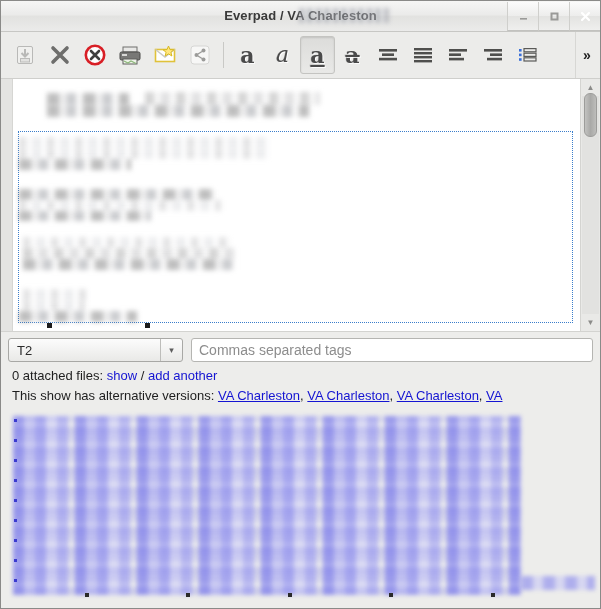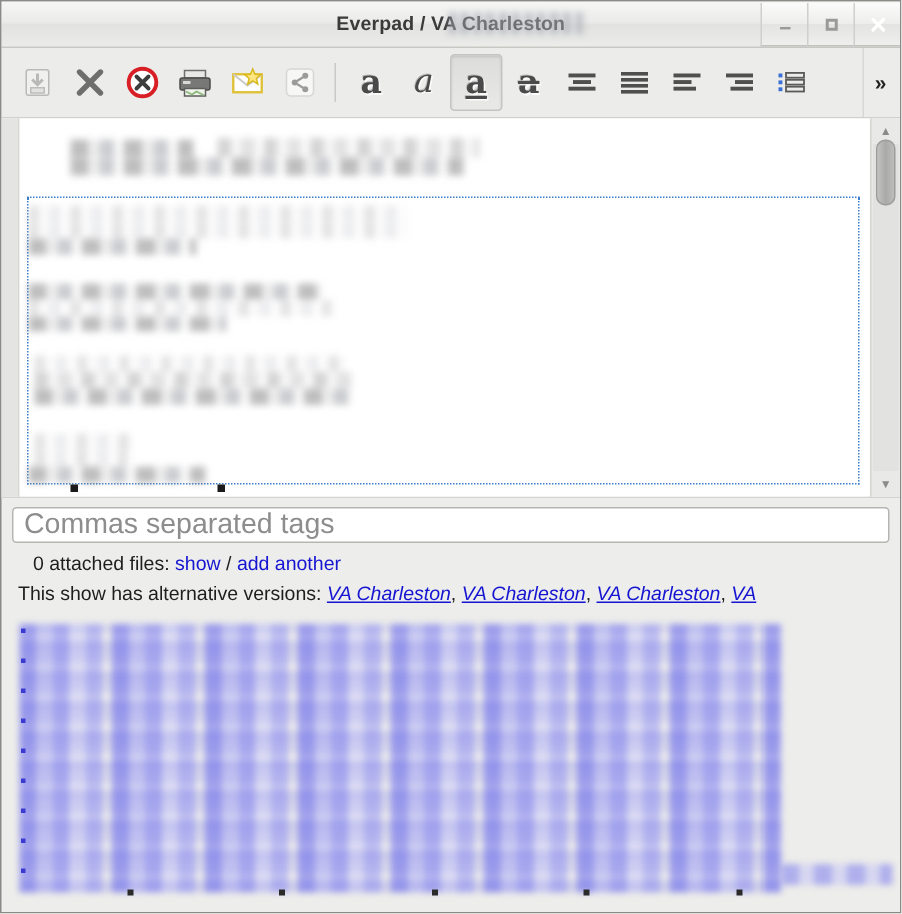--- a/index.html
+++ b/index.html
@@ -277,38 +277,38 @@
     border: 1px solid #b5b5b2;
     border-radius: 3px;
     display: flex;
     align-items: center;
     box-sizing: border-box;
   }
   .tagfield input {
     border: 0;
     outline: none;
     width: 100%;
-    font-size: 19px;
+    font-size: 14px;
     font-family: "Liberation Sans", sans-serif;
     color: #6d28d9;
     background: transparent;
     padding-left: 7px;
   }
   .tagfield input::placeholder { color: #8d8d8d; }
 
   .info-line {
-    padding: 6px 0 0 21px;
+    padding: 6px 0 0 11px;
     font-size: 13px;
     color: #1e1e1e;
   }
   .lnk {
     color: #1414d2;
     text-decoration: none;
   }
-  .lnk.u { text-decoration: underline; font-style: italic; }
+  .lnk.u { text-decoration: underline; }
   .alt-line {
     padding: 5px 0 0 11px;
     font-size: 13px;
     color: #1e1e1e;
     white-space: nowrap;
     overflow: hidden;
   }
   .blue-blur-block {
     position: absolute;
     left: 12px;
@@ -531,20 +531,24 @@
 
     <div class="vscroll">
       <div class="vs-track"></div>
       <div class="vs-arrow">▲</div>
       <div class="vs-thumb"></div>
       <div class="vs-arrow" style="position:absolute; left:0; right:0; bottom:0;">▼</div>
     </div>
   </div>
 
   <div class="form-row">
+    <div class="combo">
+      <span class="combo-value">T2</span>
+      <span class="combo-arrow">▾</span>
+    </div>
     <div class="tagfield">
       <input type="text" placeholder="Commas separated tags" value="" style="">
     </div>
   </div>
 
   <div class="info-line">
     <span>0 attached files:</span>
     <a class="lnk" href="#">show</a>
     <span>/</span>
     <a class="lnk" href="#">add another</a>

